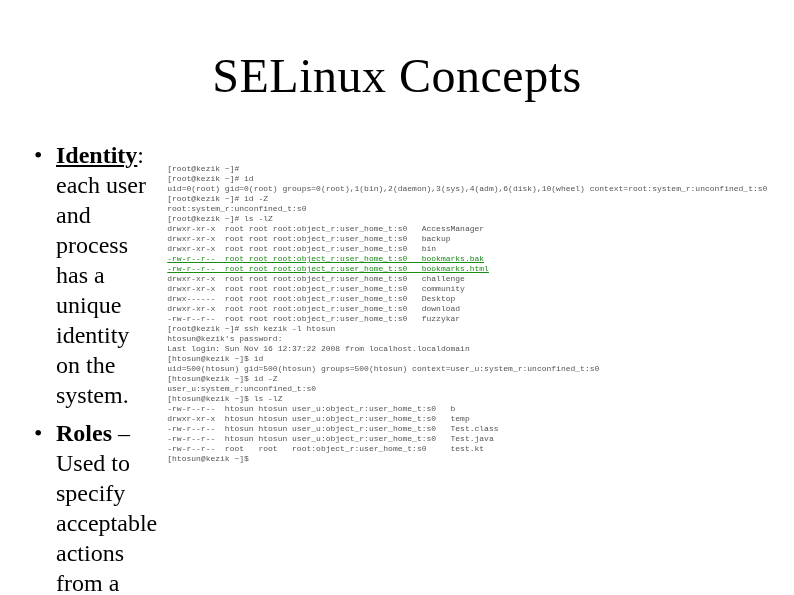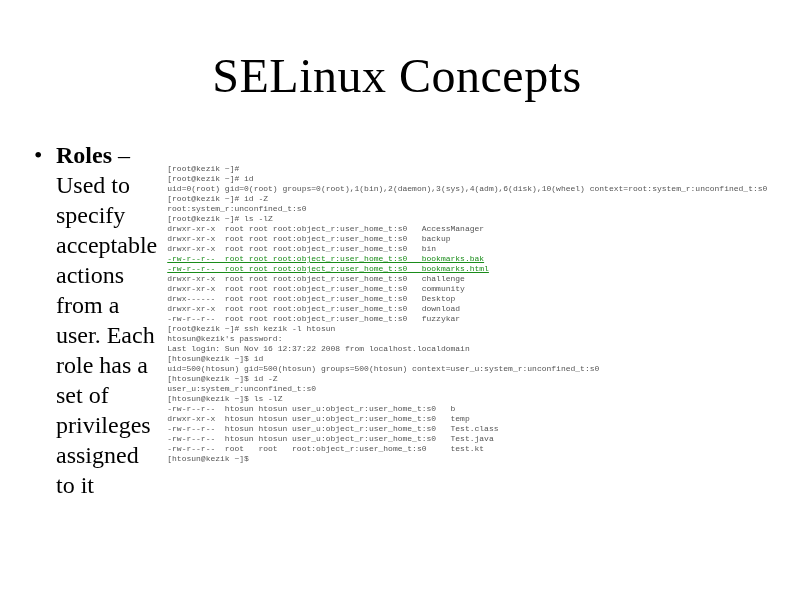--- a/index.html
+++ b/index.html
@@ -89,20 +89,23 @@
 </head>
 <body>
 
 <div class="slide">
   <div class="title">SELinux Concepts</div>
 
   <div class="content">
     <div class="left-col">
       <ul class="bullets">
         <li>
+          <span class="b-label">Identity</span><span>: </span><span>each user and process has a unique identity on the system.</span>
+        </li>
+        <li>
           <span class="b-label-nounder">Roles</span><span> – </span><span>Used to specify acceptable actions from a user. Each role has a set of privileges assigned to it</span>
         </li>
       </ul>
     </div>
 
     <div class="right-col">
       <div class="term-block"><span>[root@kezik ~]#
 [root@kezik ~]# id
 uid=0(root) gid=0(root) groups=0(root),1(bin),2(daemon),3(sys),4(adm),6(disk),10(wheel) context=root:system_r:unconfined_t:s0
 [root@kezik ~]# id -Z

